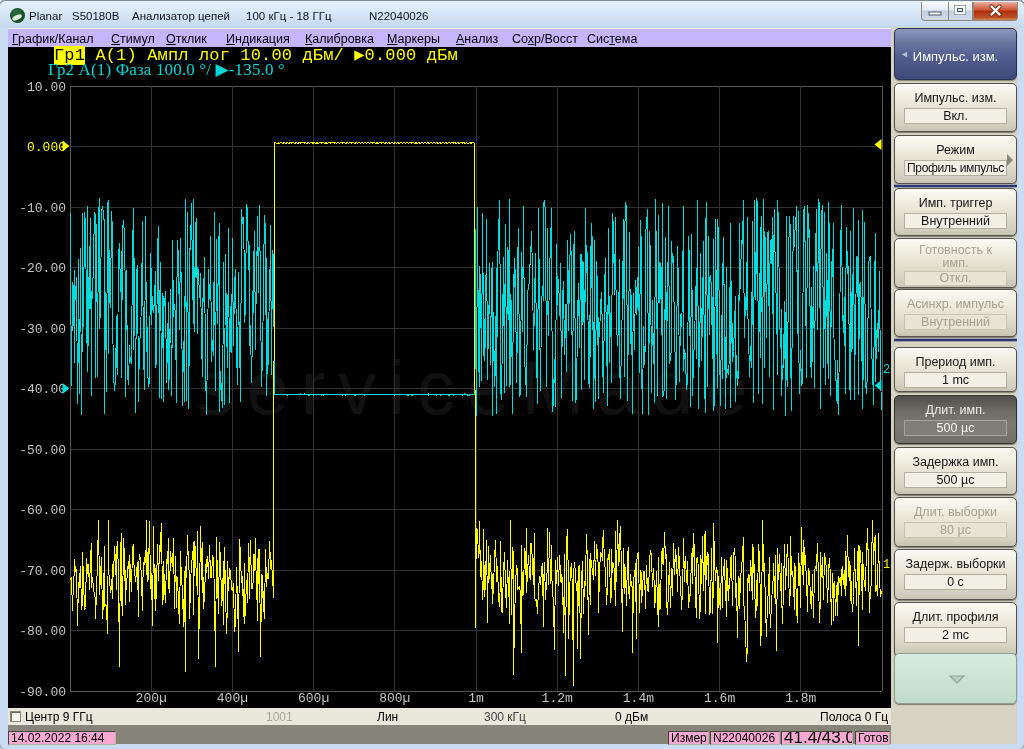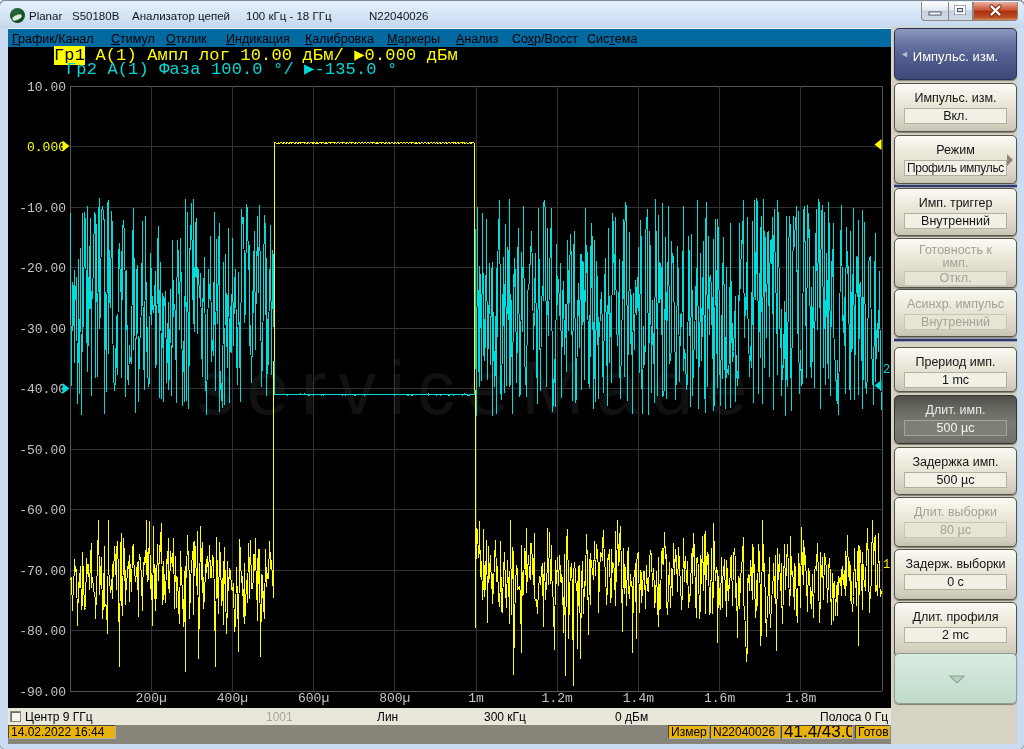--- a/index.html
+++ b/index.html
@@ -8,33 +8,33 @@
 #title { position:absolute; left:0; top:0; width:1024px; height:28px; background:linear-gradient(180deg,#e8f1fb 0%,#dceaf9 30%,#cfe0f3 70%,#c2d6ec 100%); border-radius:6px 6px 0 0; border-top:1px solid #7d8794; }
 #title .ttext { position:absolute; top:9px; font-size:11.5px; color:#11131f; white-space:pre; }
 #icon { position:absolute; left:10px; top:7px; width:15px; height:15px; border-radius:50%; background:radial-gradient(circle at 40% 30%, #2f6b3c 0%, #155223 55%, #0d4418 100%); }
 #icon:after { content:""; position:absolute; left:1.5px; top:7px; width:10px; height:4.5px; background:#ddeadc; border-radius:60% 40% 60% 45%; transform:rotate(-18deg); }
 
 .wbtn { position:absolute; top:1px; height:19px; border:1px solid #90847b; border-top:none; }
 #bmin { left:921px; width:28px; border-radius:0 0 0 4px; background:linear-gradient(180deg,#fdfeff 0%,#e1e9f2 45%,#c3d1e1 50%,#cddbe9 100%); }
 #bmax { left:949px; width:24px; border-left:none; background:linear-gradient(180deg,#fdfeff 0%,#e1e9f2 45%,#c3d1e1 50%,#cddbe9 100%); }
 #bclose { left:973px; width:45px; border-radius:0 0 4px 0; background:linear-gradient(180deg,#e8b2a2 0%,#dd8a72 18%,#cb5233 45%,#ad2f0e 50%,#bc4d26 85%,#d08b59 100%); }
 
-#menu { position:absolute; left:8px; top:28px; width:883px; height:19px; background:#0369a1; border-top:1px solid #f2f1ec; }
+#menu { position:absolute; left:8px; top:28px; width:883px; height:19px; background:#c4b5fd; border-top:1px solid #f2f1ec; }
 #menu span { position:absolute; top:3px; font-size:12.5px; color:#000; }
 
 svg.plot { position:absolute; left:8px; top:47px; }
 
 .tr { position:absolute; font-family:"Liberation Mono", monospace; font-size:17px; line-height:12px; white-space:pre; letter-spacing:0.15px;margin-left:44px; }
 
 #strip { position:absolute; left:8px; top:708px; width:883px; height:19px; background:#e9e6da; font-size:12px; color:#000; }
 #strip .it { position:absolute; top:2px; white-space:nowrap; }
 #cb { position:absolute; left:2px; top:3px; width:11px; height:11px; background:#f6f5ef; border:1px solid #8a887c; box-shadow:inset 1px 1px 0 #6f6d62; }
 
 #bbar { position:absolute; left:8px; top:725px; width:883px; height:19px; background:#87847a; font-size:12px; color:#000; }
-.cell { position:absolute; top:0; height:14px; background:#eab308; border:1px solid #45433b; border-bottom-color:#b5b2a5; border-right-color:#b5b2a5; padding:0 2px; line-height:12px; white-space:nowrap; overflow:hidden; }
+.cell { position:absolute; top:6px; height:14px; background:#f9a8d4; border:1px solid #45433b; border-bottom-color:#b5b2a5; border-right-color:#b5b2a5; padding:0 2px; line-height:12px; white-space:nowrap; overflow:hidden; }
 
 #side { position:absolute; left:891px; top:27px; width:126px; height:717px; background:#d6d2c4; }
 .sbtn { position:absolute; left:3px; width:123px; border:1px solid #55534b; border-radius:5px; background:linear-gradient(180deg,#fbfaf4 0%,#efecdf 30%,#e2dece 60%,#d3cfbf 88%,#c7c3b3 100%); box-shadow:0 1px 1px rgba(40,40,30,.5); }
 .blab { margin-top:8px; text-align:center; font-size:12.5px; color:#141414; line-height:13.5px; white-space:nowrap; }
 .bval { margin:2px 9px 0 9px; height:16px; background:#f2efe5; border:1px solid #b3afa0; text-align:center; font-size:12.5px; color:#141414; line-height:14px; white-space:nowrap; overflow:hidden; }
 .sbtn.dis .blab, .sbtn.dis .bval { color:#a5a194; }
 .sbtn.dis .bval { background:#e7e3d5; border-color:#c9c5b6; }
 .sbtn.dark { background:linear-gradient(180deg,#504f49 0%,#6e6d66 35%,#7b7a73 60%,#727169 100%); border-color:#34332e; }
 .sbtn.dark .blab { color:#eeeeea; }
 .sbtn.dark .bval { background:#807f77; border-color:#a3a29b; color:#f4f4f0; }
@@ -138,27 +138,27 @@
 <polyline points="70.5,212.5 70.5,264.1 71.5,385.8 72.5,281.6 73.5,287.9 74.5,362.9 74.5,269.8 75.5,300.1 76.5,276.8 77.5,404.3 78.5,325.7 78.5,259.5 79.5,393.8 80.5,247.9 81.5,414.6 82.5,295.9 82.5,213.4 83.5,327.1 84.5,212.1 85.5,224.4 86.5,311.7 87.5,372.3 87.5,205.8 88.5,345.8 89.5,275.0 90.5,218.0 91.5,396.2 91.5,290.7 92.5,299.2 93.5,258.2 94.5,211.7 95.5,216.8 95.5,377.6 96.5,223.6 97.5,377.4 98.5,215.4 99.5,198.5 99.5,329.3 100.5,307.8 101.5,211.7 102.5,206.2 103.5,214.0 104.5,224.8 104.5,413.7 105.5,292.0 106.5,392.4 107.5,201.6 108.5,353.7 108.5,200.3 109.5,297.4 110.5,308.2 111.5,211.3 112.5,230.4 112.5,313.8 113.5,373.7 114.5,391.2 115.5,380.3 116.5,315.8 116.5,359.7 117.5,375.2 118.5,255.3 119.5,243.5 120.5,292.1 121.5,250.8 121.5,377.5 122.5,229.3 123.5,220.3 124.5,235.6 125.5,303.5 125.5,396.8 126.5,270.0 127.5,375.5 128.5,385.1 129.5,345.2 129.5,361.7 130.5,358.9 131.5,364.4 132.5,251.6 133.5,207.9 133.5,350.0 134.5,258.3 135.5,413.2 136.5,273.4 137.5,264.8 138.5,402.2 138.5,390.0 139.5,348.9 140.5,327.4 141.5,306.3 142.5,220.8 142.5,262.5 143.5,348.0 144.5,390.2 145.5,216.2 146.5,351.5 146.5,281.9 147.5,368.0 148.5,386.6 149.5,382.4 150.5,252.9 151.5,283.8 151.5,325.2 152.5,296.1 153.5,313.2 154.5,298.7 155.5,271.1 155.5,368.2 156.5,361.8 157.5,251.3 158.5,225.6 159.5,397.9 159.5,318.4 160.5,262.4 161.5,398.7 162.5,292.8 163.5,402.3 163.5,296.4 164.5,305.6 165.5,291.0 166.5,383.1 167.5,344.3 168.5,302.4 168.5,390.4 169.5,371.0 170.5,288.7 171.5,395.9 172.5,304.6 172.5,239.6 173.5,317.0 174.5,303.9 175.5,316.2 176.5,403.1 176.5,315.0 177.5,240.0 178.5,258.2 179.5,329.5 180.5,237.9 180.5,253.3 181.5,289.8 182.5,405.9 183.5,340.7 184.5,401.8 185.5,199.2 185.5,212.2 186.5,400.7 187.5,212.3 188.5,408.8 189.5,326.7 189.5,248.2 190.5,248.9 191.5,202.6 192.5,275.1 193.5,324.2 193.5,199.5 194.5,332.4 195.5,226.3 196.5,218.2 197.5,333.9 197.5,267.0 198.5,271.6 199.5,298.3 200.5,273.4 201.5,340.0 202.5,376.9 202.5,298.7 203.5,300.5 204.5,257.2 205.5,367.2 206.5,415.0 206.5,410.8 207.5,350.7 208.5,269.0 209.5,297.1 210.5,299.9 210.5,236.4 211.5,361.8 212.5,340.3 213.5,355.7 214.5,211.6 214.5,257.8 215.5,391.1 216.5,239.4 217.5,324.4 218.5,248.9 219.5,223.2 219.5,412.3 220.5,370.8 221.5,393.7 222.5,408.4 223.5,285.5 223.5,262.5 224.5,405.1 225.5,254.4 226.5,328.1 227.5,364.7 227.5,368.4 228.5,227.6 229.5,403.4 230.5,306.0 231.5,352.7 232.5,238.0 232.5,256.4 233.5,346.3 234.5,285.5 235.5,269.2 236.5,345.9 236.5,350.0 237.5,384.5 238.5,271.9 239.5,367.6 240.5,350.3 240.5,402.4 241.5,209.1 242.5,224.1 243.5,217.2 244.5,279.4 244.5,322.7 245.5,307.8 246.5,204.0 247.5,210.6 248.5,269.5 249.5,244.6 249.5,346.3 250.5,325.0 251.5,383.2 252.5,333.7 253.5,251.4 253.5,312.6 254.5,230.7 255.5,350.2 256.5,261.6 257.5,240.2 257.5,216.5 258.5,293.2 259.5,204.9 260.5,294.3 261.5,386.5 261.5,362.8 262.5,371.4 263.5,274.9 264.5,214.9 265.5,231.2 266.5,395.6 266.5,257.9 267.5,374.2 268.5,357.3 269.5,269.0 270.5,284.4 270.5,225.5 271.5,374.7 272.5,249.8 273.5,258.0 274.5,394.8 274.5,394.7 275.5,394.7 276.5,394.7 277.5,395.0 278.5,394.9 278.5,394.8 279.5,394.7 280.5,394.8 281.5,394.8 282.5,394.9 283.5,394.9 283.5,394.7 284.5,394.7 285.5,394.9 286.5,394.8 287.5,395.0 287.5,394.7 288.5,394.9 289.5,394.9 290.5,394.7 291.5,394.8 291.5,394.9 292.5,394.7 293.5,394.9 294.5,394.7 295.5,394.8 295.5,394.7 296.5,394.8 297.5,395.0 298.5,394.7 299.5,394.8 300.5,394.7 300.5,393.9 301.5,394.9 302.5,394.8 303.5,394.8 304.5,393.9 304.5,394.8 305.5,394.8 306.5,394.7 307.5,394.7 308.5,394.7 308.5,395.0 309.5,395.0 310.5,394.8 311.5,394.9 312.5,394.9 313.5,394.8 313.5,395.0 314.5,394.7 315.5,394.7 316.5,395.0 317.5,394.8 317.5,395.0 318.5,394.9 319.5,394.7 320.5,394.7 321.5,394.8 321.5,395.0 322.5,394.7 323.5,395.0 324.5,394.7 325.5,394.8 325.5,394.7 326.5,394.7 327.5,394.8 328.5,394.9 329.5,395.0 330.5,394.7 330.5,394.7 331.5,394.8 332.5,394.7 333.5,394.9 334.5,395.0 334.5,394.7 335.5,394.8 336.5,394.9 337.5,395.0 338.5,394.7 338.5,394.9 339.5,394.9 340.5,394.8 341.5,394.8 342.5,394.8 342.5,395.0 343.5,394.8 344.5,394.9 345.5,395.0 346.5,394.9 347.5,395.0 347.5,394.9 348.5,394.9 349.5,394.9 350.5,394.8 351.5,394.9 351.5,394.9 352.5,394.7 353.5,394.7 354.5,395.0 355.5,395.0 355.5,394.9 356.5,394.9 357.5,394.9 358.5,394.9 359.5,394.8 359.5,395.0 360.5,394.9 361.5,394.9 362.5,394.7 363.5,394.9 364.5,394.7 364.5,395.0 365.5,394.7 366.5,394.9 367.5,394.7 368.5,394.8 368.5,394.8 369.5,394.9 370.5,394.9 371.5,394.8 372.5,394.8 372.5,394.8 373.5,394.9 374.5,394.9 375.5,394.8 376.5,394.7 376.5,394.9 377.5,394.9 378.5,394.8 379.5,395.0 380.5,394.9 381.5,394.9 381.5,394.8 382.5,394.7 383.5,394.7 384.5,394.8 385.5,394.8 385.5,394.9 386.5,395.0 387.5,394.8 388.5,394.8 389.5,394.9 389.5,394.9 390.5,394.8 391.5,394.8 392.5,394.9 393.5,394.8 394.5,394.9 394.5,395.0 395.5,394.7 396.5,394.7 397.5,394.9 398.5,395.0 398.5,394.9 399.5,394.8 400.5,394.9 401.5,395.0 402.5,394.8 402.5,395.0 403.5,394.9 404.5,395.0 405.5,394.7 406.5,394.9 406.5,394.8 407.5,395.0 408.5,395.0 409.5,394.9 410.5,395.0 411.5,394.7 411.5,395.0 412.5,395.0 413.5,394.9 414.5,394.7 415.5,394.8 415.5,394.8 416.5,394.9 417.5,394.8 418.5,394.8 419.5,394.8 419.5,395.0 420.5,394.9 421.5,394.8 422.5,394.9 423.5,394.9 423.5,394.8 424.5,394.8 425.5,394.8 426.5,395.0 427.5,394.9 428.5,394.0 428.5,395.0 429.5,394.7 430.5,394.9 431.5,394.9 432.5,394.9 432.5,395.0 433.5,394.9 434.5,394.8 435.5,394.9 436.5,394.8 436.5,395.0 437.5,394.8 438.5,394.9 439.5,395.0 440.5,394.8 440.5,395.0 441.5,394.8 442.5,394.7 443.5,394.9 444.5,394.9 445.5,394.8 445.5,394.7 446.5,394.9 447.5,394.8 448.5,395.0 449.5,395.0 449.5,394.9 450.5,394.8 451.5,394.8 452.5,394.9 453.5,394.7 453.5,395.0 454.5,394.7 455.5,394.7 456.5,395.0 457.5,394.9 457.5,394.7 458.5,394.8 459.5,394.8 460.5,394.9 461.5,394.8 462.5,395.0 462.5,394.9 463.5,394.9 464.5,394.0 465.5,394.8 466.5,394.8 466.5,394.8 467.5,395.0 468.5,395.0 469.5,395.0 470.5,394.7 470.5,394.8 471.5,394.9 472.5,394.8 473.5,395.0 474.5,394.9 475.5,228.9 475.5,319.6 476.5,415.6 477.5,207.1 478.5,371.7 479.5,265.7 479.5,387.0 480.5,274.2 481.5,381.1 482.5,212.6 483.5,356.0 483.5,273.2 484.5,361.2 485.5,334.7 486.5,218.9 487.5,379.7 487.5,329.4 488.5,349.2 489.5,263.4 490.5,364.7 491.5,273.0 492.5,262.5 492.5,415.5 493.5,311.9 494.5,386.8 495.5,366.5 496.5,267.6 496.5,413.7 497.5,264.2 498.5,237.8 499.5,200.5 500.5,323.7 500.5,386.9 501.5,400.3 502.5,332.3 503.5,256.6 504.5,393.4 504.5,347.5 505.5,223.8 506.5,385.9 507.5,247.3 508.5,251.7 509.5,386.7 509.5,199.5 510.5,384.6 511.5,300.2 512.5,413.9 513.5,274.2 513.5,319.9 514.5,258.4 515.5,278.9 516.5,382.8 517.5,326.1 517.5,266.2 518.5,228.4 519.5,396.8 520.5,393.8 521.5,251.8 521.5,287.3 522.5,332.1 523.5,205.9 524.5,347.2 525.5,385.3 526.5,355.4 526.5,397.4 527.5,295.2 528.5,285.0 529.5,283.4 530.5,246.1 530.5,265.3 531.5,231.1 532.5,272.3 533.5,350.0 534.5,303.0 534.5,304.8 535.5,252.8 536.5,351.4 537.5,403.8 538.5,220.2 538.5,207.8 539.5,307.9 540.5,391.2 541.5,306.9 542.5,286.4 543.5,300.7 543.5,202.8 544.5,200.8 545.5,212.3 546.5,387.0 547.5,228.2 547.5,291.9 548.5,336.1 549.5,267.0 550.5,249.6 551.5,207.8 551.5,247.9 552.5,412.1 553.5,401.0 554.5,358.6 555.5,407.1 555.5,402.6 556.5,243.8 557.5,305.4 558.5,278.8 559.5,306.6 560.5,325.2 560.5,262.9 561.5,397.8 562.5,298.9 563.5,281.5 564.5,355.3 564.5,348.2 565.5,304.4 566.5,371.5 567.5,239.7 568.5,298.9 568.5,330.6 569.5,277.6 570.5,234.0 571.5,267.4 572.5,401.3 573.5,263.6 573.5,256.7 574.5,231.4 575.5,403.1 576.5,396.9 577.5,321.1 577.5,317.0 578.5,283.1 579.5,348.4 580.5,254.2 581.5,254.4 581.5,389.7 582.5,261.5 583.5,262.9 584.5,380.0 585.5,208.2 585.5,301.8 586.5,245.2 587.5,258.7 588.5,379.4 589.5,388.1 590.5,245.6 590.5,357.2 591.5,222.7 592.5,247.7 593.5,409.3 594.5,239.9 594.5,356.5 595.5,401.8 596.5,260.6 597.5,290.1 598.5,398.9 598.5,316.6 599.5,337.3 600.5,306.9 601.5,292.3 602.5,335.6 602.5,360.2 603.5,393.3 604.5,290.7 605.5,258.3 606.5,366.0 607.5,304.9 607.5,406.1 608.5,227.8 609.5,362.5 610.5,313.0 611.5,332.3 611.5,383.0 612.5,212.9 613.5,229.0 614.5,295.3 615.5,216.7 615.5,254.4 616.5,324.4 617.5,345.6 618.5,325.1 619.5,258.8 619.5,356.6 620.5,398.8 621.5,334.5 622.5,306.4 623.5,219.3 624.5,376.7 624.5,240.5 625.5,202.0 626.5,207.9 627.5,400.7 628.5,314.4 628.5,354.2 629.5,231.7 630.5,344.4 631.5,295.3 632.5,414.0 632.5,372.0 633.5,292.9 634.5,349.5 635.5,280.1 636.5,314.7 636.5,286.9 637.5,308.3 638.5,247.4 639.5,373.2 640.5,219.6 641.5,250.1 641.5,362.3 642.5,414.3 643.5,326.4 644.5,365.0 645.5,340.3 645.5,232.9 646.5,224.7 647.5,208.6 648.5,415.4 649.5,272.6 649.5,230.8 650.5,257.3 651.5,393.1 652.5,300.3 653.5,363.9 654.5,308.6 654.5,402.7 655.5,198.6 656.5,260.7 657.5,395.5 658.5,215.1 658.5,220.3 659.5,302.5 660.5,263.1 661.5,334.6 662.5,203.5 662.5,397.2 663.5,394.9 664.5,386.6 665.5,237.1 666.5,399.4 666.5,292.1 667.5,321.0 668.5,205.7 669.5,364.2 670.5,358.9 671.5,347.1 671.5,241.3 672.5,263.1 673.5,255.6 674.5,346.5 675.5,356.5 675.5,399.5 676.5,371.6 677.5,245.9 678.5,288.4 679.5,381.9 679.5,379.9 680.5,314.2 681.5,327.2 682.5,299.0 683.5,205.6 683.5,370.5 684.5,348.6 685.5,358.0 686.5,389.6 687.5,381.4 688.5,266.3 688.5,235.7 689.5,263.9 690.5,406.9 691.5,233.7 692.5,344.3 692.5,395.9 693.5,361.7 694.5,338.2 695.5,303.9 696.5,268.2 696.5,359.1 697.5,200.0 698.5,409.0 699.5,327.6 700.5,317.2 700.5,252.8 701.5,361.3 702.5,315.1 703.5,240.6 704.5,385.3 705.5,413.1 705.5,234.9 706.5,201.7 707.5,387.3 708.5,236.3 709.5,334.7 709.5,278.4 710.5,275.3 711.5,288.9 712.5,359.4 713.5,238.7 713.5,411.0 714.5,401.7 715.5,219.2 716.5,319.1 717.5,387.7 717.5,218.6 718.5,235.1 719.5,343.5 720.5,406.4 721.5,315.3 722.5,379.1 722.5,290.7 723.5,236.8 724.5,329.7 725.5,409.3 726.5,266.9 726.5,378.1 727.5,369.0 728.5,375.0 729.5,354.8 730.5,223.3 730.5,408.2 731.5,280.9 732.5,362.2 733.5,351.5 734.5,326.0 735.5,295.8 735.5,402.4 736.5,354.8 737.5,385.8 738.5,372.3 739.5,223.0 739.5,301.2 740.5,278.3 741.5,241.0 742.5,242.6 743.5,200.2 743.5,245.4 744.5,337.5 745.5,297.1 746.5,310.2 747.5,216.9 747.5,306.3 748.5,331.1 749.5,376.6 750.5,346.3 751.5,368.0 752.5,220.6 752.5,246.2 753.5,403.0 754.5,199.8 755.5,300.4 756.5,248.7 756.5,198.0 757.5,203.6 758.5,393.9 759.5,272.7 760.5,357.7 760.5,237.9 761.5,215.9 762.5,403.5 763.5,198.7 764.5,367.9 764.5,231.4 765.5,242.1 766.5,338.4 767.5,232.9 768.5,231.6 769.5,377.4 769.5,286.7 770.5,240.1 771.5,263.8 772.5,216.7 773.5,409.6 773.5,263.1 774.5,209.3 775.5,293.0 776.5,293.1 777.5,374.7 777.5,200.5 778.5,223.7 779.5,308.5 780.5,348.4 781.5,308.9 781.5,396.1 782.5,365.1 783.5,368.1 784.5,301.1 785.5,415.6 786.5,215.8 786.5,371.8 787.5,387.3 788.5,259.6 789.5,215.6 790.5,231.8 790.5,345.2 791.5,411.0 792.5,288.0 793.5,216.0 794.5,247.1 794.5,231.4 795.5,228.3 796.5,206.5 797.5,334.4 798.5,210.6 798.5,329.6 799.5,393.7 800.5,350.0 801.5,386.0 802.5,381.4 803.5,209.1 803.5,243.3 804.5,206.5 805.5,274.3 806.5,377.8 807.5,204.7 807.5,264.7 808.5,213.4 809.5,244.3 810.5,367.1 811.5,287.5 811.5,377.5 812.5,348.9 813.5,265.8 814.5,388.0 815.5,257.0 816.5,209.1 816.5,209.1 817.5,330.4 818.5,199.2 819.5,205.5 820.5,408.7 820.5,284.5 821.5,215.1 822.5,205.0 823.5,367.6 824.5,292.5 824.5,211.7 825.5,385.1 826.5,253.4 827.5,363.9 828.5,201.8 828.5,379.2 829.5,222.9 830.5,396.4 831.5,261.3 832.5,276.5 833.5,222.6 833.5,318.4 834.5,358.0 835.5,361.4 836.5,401.0 837.5,359.8 837.5,392.2 838.5,415.4 839.5,331.7 840.5,256.2 841.5,204.7 841.5,223.1 842.5,308.3 843.5,333.2 844.5,296.8 845.5,393.6 845.5,311.3 846.5,227.5 847.5,273.9 848.5,266.1 849.5,380.3 850.5,399.7 850.5,231.5 851.5,351.5 852.5,346.3 853.5,208.5 854.5,399.6 854.5,378.7 855.5,334.0 856.5,256.3 857.5,296.6 858.5,220.1 858.5,395.4 859.5,286.3 860.5,282.1 861.5,310.6 862.5,409.0 862.5,210.5 863.5,379.8 864.5,221.9 865.5,381.5 866.5,393.7 867.5,371.0 867.5,374.3 868.5,263.9 869.5,258.5 870.5,256.7 871.5,358.0 871.5,354.4 872.5,364.0 873.5,404.9 874.5,291.2 875.5,232.8 875.5,382.3 876.5,337.1 877.5,322.6 878.5,351.6 879.5,271.5 879.5,285.0 880.5,372.2 881.5,410.1" fill="none" stroke="#00dcdc" stroke-width="1" shape-rendering="crispEdges"></polyline>
 <polyline points="70.5,578.3 70.5,579.0 71.5,577.9 72.5,611.1 73.5,580.1 74.5,572.0 74.5,558.9 75.5,572.2 76.5,568.9 77.5,625.8 78.5,581.9 78.5,595.7 79.5,580.4 80.5,565.7 81.5,609.7 82.5,601.5 82.5,551.6 83.5,578.8 84.5,610.2 85.5,607.5 86.5,558.2 87.5,569.9 87.5,573.6 88.5,563.7 89.5,590.2 90.5,557.4 91.5,542.6 91.5,588.4 92.5,576.7 93.5,589.2 94.5,594.5 95.5,598.6 95.5,619.1 96.5,592.1 97.5,560.8 98.5,520.4 99.5,588.4 99.5,595.0 100.5,576.5 101.5,556.7 102.5,619.4 103.5,601.0 104.5,546.0 104.5,607.4 105.5,604.7 106.5,605.6 107.5,634.2 108.5,520.4 108.5,572.5 109.5,577.7 110.5,593.4 111.5,579.2 112.5,599.2 112.5,564.2 113.5,577.2 114.5,546.4 115.5,560.8 116.5,589.6 116.5,551.3 117.5,541.2 118.5,575.6 119.5,666.6 120.5,541.8 121.5,606.4 121.5,532.6 122.5,615.5 123.5,537.7 124.5,557.6 125.5,605.0 125.5,570.1 126.5,589.6 127.5,567.1 128.5,568.5 129.5,554.9 129.5,601.9 130.5,563.8 131.5,591.8 132.5,547.4 133.5,544.0 133.5,560.1 134.5,568.9 135.5,582.0 136.5,572.0 137.5,562.3 138.5,616.6 138.5,567.6 139.5,553.8 140.5,560.1 141.5,579.6 142.5,610.7 142.5,592.9 143.5,562.2 144.5,565.2 145.5,550.3 146.5,574.8 146.5,520.4 147.5,582.3 148.5,577.3 149.5,520.6 150.5,585.5 151.5,591.6 151.5,573.3 152.5,625.8 153.5,526.4 154.5,599.2 155.5,567.8 155.5,611.0 156.5,588.1 157.5,543.6 158.5,581.1 159.5,544.8 159.5,563.6 160.5,541.0 161.5,523.4 162.5,604.9 163.5,595.2 163.5,560.8 164.5,586.4 165.5,602.8 166.5,559.3 167.5,564.0 168.5,538.0 168.5,584.5 169.5,592.9 170.5,550.8 171.5,563.0 172.5,559.8 172.5,567.4 173.5,538.4 174.5,608.7 175.5,555.9 176.5,607.5 176.5,576.6 177.5,577.3 178.5,604.5 179.5,623.8 180.5,550.8 180.5,555.7 181.5,578.1 182.5,590.8 183.5,627.3 184.5,571.1 185.5,672.3 185.5,565.8 186.5,577.8 187.5,535.2 188.5,565.3 189.5,574.3 189.5,618.9 190.5,587.8 191.5,560.4 192.5,559.9 193.5,541.6 193.5,614.6 194.5,541.2 195.5,549.5 196.5,585.0 197.5,584.5 197.5,531.2 198.5,659.1 199.5,602.5 200.5,526.2 201.5,567.7 202.5,592.5 202.5,541.6 203.5,609.3 204.5,594.9 205.5,569.7 206.5,559.2 206.5,572.5 207.5,555.7 208.5,578.9 209.5,545.1 210.5,578.4 210.5,559.9 211.5,577.6 212.5,554.8 213.5,558.6 214.5,597.6 214.5,592.8 215.5,667.4 216.5,536.8 217.5,582.4 218.5,613.9 219.5,542.5 219.5,559.6 220.5,552.5 221.5,606.3 222.5,595.4 223.5,561.5 223.5,625.3 224.5,547.3 225.5,590.2 226.5,633.5 227.5,603.7 227.5,561.2 228.5,590.5 229.5,568.9 230.5,570.6 231.5,589.0 232.5,589.5 232.5,591.1 233.5,582.9 234.5,632.1 235.5,621.4 236.5,567.5 236.5,585.8 237.5,586.4 238.5,652.2 239.5,539.5 240.5,554.9 240.5,559.0 241.5,582.6 242.5,575.7 243.5,616.7 244.5,563.1 244.5,623.7 245.5,608.3 246.5,580.3 247.5,603.0 248.5,543.0 249.5,598.9 249.5,574.2 250.5,540.4 251.5,588.4 252.5,588.7 253.5,577.7 253.5,553.8 254.5,570.5 255.5,537.9 256.5,600.1 257.5,558.2 257.5,620.9 258.5,549.6 259.5,549.2 260.5,656.9 261.5,573.8 261.5,622.3 262.5,575.3 263.5,605.3 264.5,618.5 265.5,549.4 266.5,586.8 266.5,566.6 267.5,578.9 268.5,578.8 269.5,540.6 270.5,569.0 270.5,552.4 271.5,567.5 272.5,573.2 273.5,598.4 274.5,143.1 274.5,142.5 275.5,142.6 276.5,143.2 277.5,143.2 278.5,142.3 278.5,143.0 279.5,143.3 280.5,142.9 281.5,142.5 282.5,143.2 283.5,143.1 283.5,142.5 284.5,142.6 285.5,143.1 286.5,143.1 287.5,142.5 287.5,142.8 288.5,143.3 289.5,143.0 290.5,142.3 291.5,143.1 291.5,143.3 292.5,142.6 293.5,142.7 294.5,143.3 295.5,143.0 295.5,142.4 296.5,142.8 297.5,143.2 298.5,143.1 299.5,142.3 300.5,143.1 300.5,143.1 301.5,142.8 302.5,142.6 303.5,143.0 304.5,143.2 304.5,142.7 305.5,142.8 306.5,143.1 307.5,143.1 308.5,142.4 308.5,142.9 309.5,143.2 310.5,142.8 311.5,142.5 312.5,143.0 313.5,143.2 313.5,142.7 314.5,142.6 315.5,143.3 316.5,143.1 317.5,142.5 317.5,143.0 318.5,143.2 319.5,142.9 320.5,142.6 321.5,143.0 321.5,143.3 322.5,142.7 323.5,142.7 324.5,143.1 325.5,143.1 325.5,142.4 326.5,143.0 327.5,143.3 328.5,142.8 329.5,142.5 330.5,142.9 330.5,143.2 331.5,142.8 332.5,142.6 333.5,143.0 334.5,143.2 334.5,142.4 335.5,142.7 336.5,143.3 337.5,142.9 338.5,142.4 338.5,143.0 339.5,143.1 340.5,142.6 341.5,142.7 342.5,143.0 342.5,143.2 343.5,142.6 344.5,142.8 345.5,143.2 346.5,143.1 347.5,142.3 347.5,143.0 348.5,143.1 349.5,142.8 350.5,142.5 351.5,143.0 351.5,143.2 352.5,142.6 353.5,142.7 354.5,143.1 355.5,143.1 355.5,142.4 356.5,143.0 357.5,143.1 358.5,142.8 359.5,142.3 359.5,143.0 360.5,143.1 361.5,142.7 362.5,142.7 363.5,143.1 364.5,143.0 364.5,142.5 365.5,142.9 366.5,143.3 367.5,142.9 368.5,142.3 368.5,142.9 369.5,143.1 370.5,142.7 371.5,142.5 372.5,143.0 372.5,143.1 373.5,142.5 374.5,142.9 375.5,143.2 376.5,143.0 376.5,142.2 377.5,143.1 378.5,143.2 379.5,142.9 380.5,142.6 381.5,143.1 381.5,143.1 382.5,142.5 383.5,142.6 384.5,143.3 385.5,143.0 385.5,142.5 386.5,142.9 387.5,143.1 388.5,142.9 389.5,142.3 389.5,143.0 390.5,143.2 391.5,142.6 392.5,142.8 393.5,143.1 394.5,143.1 394.5,142.5 395.5,143.0 396.5,143.1 397.5,142.9 398.5,142.4 398.5,143.0 399.5,143.3 400.5,142.9 401.5,142.6 402.5,143.2 402.5,143.1 403.5,142.6 404.5,143.0 405.5,143.1 406.5,142.9 406.5,142.4 407.5,142.9 408.5,143.1 409.5,142.6 410.5,142.4 411.5,143.1 411.5,143.1 412.5,142.5 413.5,142.7 414.5,143.3 415.5,143.0 415.5,142.3 416.5,143.0 417.5,143.3 418.5,142.9 419.5,142.6 419.5,143.1 420.5,143.3 421.5,142.6 422.5,142.7 423.5,143.2 423.5,143.1 424.5,142.5 425.5,142.8 426.5,143.1 427.5,142.8 428.5,142.5 428.5,143.1 429.5,143.1 430.5,142.6 431.5,142.7 432.5,143.2 432.5,143.2 433.5,142.4 434.5,142.9 435.5,143.1 436.5,142.8 436.5,142.4 437.5,143.0 438.5,143.1 439.5,142.6 440.5,142.8 440.5,143.2 441.5,143.1 442.5,142.6 443.5,143.0 444.5,143.2 445.5,142.9 445.5,142.2 446.5,143.1 447.5,143.2 448.5,142.8 449.5,142.7 449.5,143.0 450.5,143.1 451.5,142.6 452.5,142.8 453.5,143.1 453.5,143.0 454.5,142.3 455.5,143.0 456.5,143.3 457.5,142.8 457.5,142.6 458.5,143.0 459.5,143.3 460.5,142.7 461.5,142.7 462.5,143.2 462.5,143.0 463.5,142.3 464.5,143.1 465.5,143.2 466.5,142.9 466.5,142.6 467.5,143.1 468.5,143.2 469.5,142.7 470.5,142.6 470.5,143.1 471.5,143.1 472.5,142.5 473.5,142.9 474.5,143.1 475.5,627.7 475.5,591.7 476.5,527.8 477.5,529.9 478.5,558.2 479.5,549.2 479.5,521.4 480.5,577.4 481.5,560.8 482.5,599.6 483.5,581.6 483.5,529.4 484.5,597.4 485.5,582.4 486.5,539.7 487.5,608.1 487.5,623.4 488.5,546.1 489.5,579.0 490.5,554.9 491.5,588.5 492.5,573.9 492.5,603.5 493.5,584.6 494.5,560.8 495.5,540.2 496.5,573.7 496.5,582.0 497.5,565.8 498.5,597.0 499.5,607.4 500.5,578.2 500.5,541.2 501.5,610.8 502.5,612.2 503.5,564.5 504.5,559.4 504.5,552.4 505.5,587.2 506.5,607.7 507.5,559.8 508.5,593.1 509.5,601.1 509.5,623.9 510.5,520.4 511.5,614.7 512.5,546.9 513.5,555.0 513.5,674.9 514.5,624.0 515.5,584.4 516.5,565.2 517.5,570.9 517.5,589.1 518.5,588.0 519.5,587.1 520.5,592.8 521.5,653.0 521.5,545.2 522.5,596.0 523.5,593.0 524.5,548.3 525.5,574.9 526.5,528.1 526.5,592.5 527.5,573.0 528.5,554.6 529.5,575.8 530.5,579.6 530.5,543.9 531.5,543.3 532.5,564.8 533.5,584.6 534.5,532.6 534.5,596.9 535.5,600.3 536.5,599.8 537.5,613.7 538.5,587.5 538.5,591.4 539.5,576.0 540.5,585.3 541.5,569.0 542.5,563.3 543.5,627.4 543.5,585.2 544.5,562.3 545.5,599.6 546.5,581.2 547.5,564.7 547.5,527.9 548.5,584.9 549.5,532.0 550.5,583.8 551.5,544.9 551.5,572.2 552.5,589.9 553.5,603.2 554.5,649.5 555.5,563.7 555.5,560.1 556.5,583.5 557.5,557.5 558.5,585.9 559.5,555.4 560.5,581.7 560.5,564.9 561.5,583.3 562.5,577.4 563.5,633.3 564.5,560.7 564.5,554.2 565.5,675.8 566.5,542.3 567.5,529.5 568.5,589.4 568.5,639.0 569.5,593.3 570.5,570.3 571.5,563.4 572.5,592.9 573.5,685.8 573.5,574.3 574.5,562.3 575.5,573.3 576.5,591.3 577.5,581.3 577.5,649.3 578.5,567.0 579.5,564.8 580.5,659.3 581.5,579.5 581.5,581.5 582.5,561.4 583.5,614.3 584.5,581.4 585.5,586.4 585.5,575.8 586.5,534.1 587.5,563.5 588.5,635.1 589.5,558.6 590.5,604.9 590.5,553.5 591.5,565.9 592.5,570.4 593.5,580.2 594.5,541.0 594.5,545.1 595.5,575.8 596.5,544.3 597.5,552.9 598.5,570.2 598.5,613.2 599.5,571.9 600.5,553.0 601.5,553.7 602.5,560.5 602.5,543.4 603.5,530.0 604.5,565.8 605.5,568.8 606.5,605.0 607.5,586.0 607.5,558.6 608.5,559.1 609.5,548.7 610.5,603.3 611.5,593.8 611.5,549.3 612.5,573.0 613.5,563.4 614.5,572.3 615.5,606.4 615.5,530.7 616.5,582.0 617.5,520.4 618.5,565.7 619.5,558.9 619.5,540.7 620.5,526.0 621.5,573.0 622.5,631.7 623.5,548.2 624.5,594.2 624.5,564.2 625.5,569.6 626.5,605.7 627.5,556.4 628.5,546.8 628.5,589.5 629.5,598.6 630.5,574.5 631.5,586.7 632.5,587.0 632.5,652.9 633.5,577.3 634.5,576.6 635.5,562.7 636.5,639.2 636.5,564.2 637.5,553.7 638.5,552.9 639.5,612.8 640.5,570.3 641.5,573.6 641.5,602.9 642.5,589.3 643.5,571.1 644.5,571.6 645.5,608.5 645.5,605.7 646.5,564.7 647.5,589.8 648.5,591.4 649.5,562.1 649.5,560.6 650.5,549.7 651.5,556.2 652.5,587.3 653.5,567.8 654.5,591.1 654.5,607.6 655.5,599.4 656.5,570.8 657.5,602.8 658.5,627.0 658.5,557.5 659.5,609.1 660.5,608.9 661.5,551.1 662.5,564.0 662.5,547.8 663.5,564.9 664.5,532.0 665.5,558.9 666.5,554.3 666.5,601.2 667.5,615.2 668.5,589.2 669.5,561.9 670.5,607.5 671.5,569.8 671.5,567.8 672.5,596.1 673.5,542.9 674.5,574.5 675.5,548.9 675.5,562.2 676.5,555.2 677.5,592.1 678.5,547.1 679.5,565.0 679.5,570.5 680.5,580.7 681.5,609.7 682.5,590.8 683.5,547.1 683.5,538.1 684.5,582.4 685.5,555.6 686.5,582.8 687.5,560.9 688.5,608.1 688.5,586.5 689.5,602.0 690.5,589.7 691.5,557.3 692.5,548.4 692.5,583.9 693.5,533.5 694.5,553.1 695.5,597.9 696.5,618.0 696.5,558.8 697.5,557.6 698.5,569.0 699.5,618.5 700.5,605.6 700.5,555.5 701.5,583.6 702.5,535.6 703.5,590.9 704.5,533.9 705.5,614.4 705.5,531.5 706.5,579.5 707.5,551.6 708.5,557.1 709.5,614.6 709.5,606.0 710.5,613.0 711.5,548.1 712.5,613.8 713.5,582.3 713.5,522.8 714.5,558.7 715.5,580.5 716.5,566.9 717.5,573.5 717.5,643.2 718.5,575.6 719.5,600.0 720.5,609.5 721.5,556.9 722.5,607.6 722.5,577.2 723.5,574.1 724.5,559.3 725.5,601.1 726.5,559.6 726.5,616.7 727.5,567.6 728.5,600.6 729.5,578.5 730.5,577.4 730.5,559.0 731.5,554.7 732.5,605.8 733.5,556.9 734.5,547.9 735.5,562.6 735.5,597.5 736.5,582.9 737.5,637.9 738.5,577.0 739.5,578.5 739.5,608.7 740.5,578.5 741.5,568.5 742.5,555.8 743.5,537.4 743.5,604.7 744.5,607.4 745.5,633.0 746.5,661.5 747.5,647.3 747.5,581.9 748.5,574.5 749.5,590.6 750.5,560.4 751.5,591.1 752.5,544.2 752.5,600.4 753.5,546.9 754.5,579.5 755.5,618.0 756.5,580.1 756.5,610.8 757.5,601.8 758.5,543.7 759.5,557.7 760.5,607.9 760.5,645.6 761.5,626.4 762.5,520.4 763.5,565.8 764.5,577.9 764.5,563.3 765.5,609.5 766.5,636.8 767.5,601.2 768.5,590.7 769.5,557.1 769.5,600.3 770.5,628.1 771.5,601.4 772.5,588.2 773.5,574.8 773.5,563.0 774.5,598.4 775.5,554.6 776.5,651.4 777.5,548.0 777.5,587.2 778.5,574.2 779.5,553.7 780.5,590.5 781.5,562.8 781.5,592.4 782.5,624.0 783.5,588.2 784.5,543.9 785.5,590.0 786.5,563.1 786.5,563.6 787.5,544.5 788.5,569.8 789.5,606.4 790.5,585.5 790.5,536.3 791.5,574.9 792.5,570.6 793.5,583.3 794.5,609.6 794.5,563.5 795.5,568.3 796.5,608.8 797.5,623.3 798.5,553.0 798.5,566.5 799.5,562.9 800.5,607.5 801.5,527.4 802.5,575.0 803.5,540.5 803.5,584.6 804.5,546.6 805.5,561.8 806.5,579.9 807.5,611.6 807.5,603.4 808.5,567.6 809.5,573.5 810.5,598.9 811.5,608.4 811.5,608.8 812.5,574.4 813.5,618.3 814.5,570.2 815.5,567.2 816.5,571.1 816.5,565.4 817.5,543.2 818.5,579.6 819.5,622.7 820.5,596.2 820.5,552.3 821.5,576.8 822.5,556.7 823.5,599.8 824.5,552.6 824.5,563.3 825.5,556.7 826.5,572.5 827.5,603.2 828.5,576.7 828.5,569.9 829.5,558.4 830.5,578.3 831.5,624.9 832.5,573.2 833.5,620.5 833.5,585.6 834.5,580.6 835.5,615.5 836.5,589.2 837.5,581.6 837.5,616.0 838.5,575.9 839.5,580.0 840.5,585.9 841.5,568.7 841.5,596.0 842.5,565.8 843.5,581.6 844.5,588.5 845.5,551.1 845.5,596.3 846.5,576.9 847.5,535.2 848.5,577.2 849.5,560.7 850.5,601.1 850.5,565.5 851.5,596.1 852.5,612.2 853.5,596.5 854.5,547.8 854.5,570.3 855.5,569.6 856.5,606.2 857.5,558.5 858.5,544.9 858.5,646.0 859.5,545.6 860.5,554.0 861.5,572.3 862.5,610.2 862.5,552.5 863.5,575.6 864.5,583.5 865.5,591.0 866.5,543.1 867.5,550.1 867.5,527.6 868.5,569.5 869.5,613.1 870.5,587.0 871.5,584.9 871.5,564.6 872.5,520.4 873.5,564.8 874.5,538.4 875.5,535.4 875.5,592.3 876.5,585.4 877.5,596.0 878.5,532.9 879.5,587.1 879.5,579.8 880.5,596.6 881.5,591.0" fill="none" stroke="#ffff00" stroke-width="1" shape-rendering="crispEdges"></polyline>
 <polygon points="62.5,140.5 62.5,151.5 69.5,146" fill="#ffff00"></polygon>
 <polygon points="62.5,383 62.5,394 69.5,388.5" fill="#00dcdc"></polygon>
 <polygon points="881.5,139 881.5,150 874.5,144.5" fill="#ffff00"></polygon>
 <polygon points="881.5,380 881.5,391 874.5,385.5" fill="#00dcdc"></polygon>
 <text x="883" y="568" fill="#ffff00" font-family="'Liberation Mono', monospace" font-size="12">1</text>
 <text x="883" y="373" fill="#00dcdc" font-family="'Liberation Mono', monospace" font-size="12">2</text>
 </svg>
   <div class="tr" style="left:10px;top:50px;"><span style="background:#ffff00;color:#000;">Гр1</span><span style="color:#ffff00;"> A(1) Ампл лог 10.00 дБм/ ▶0.000 дБм</span></div>
-  <div class="tr" style="left:22px;top:63.5px;color:#00d8d8;">Гр2 A(1) Фаза 100.0 °/ ▶-135.0 °</div>
+  <div class="tr" style="left:4px;top:63.5px;color:#00d8d8;font-family:Liberation Serif, serif;">Гр2 A(1) Фаза 100.0 °/ ▶-135.0 °</div>
   <div id="strip">
     <div id="cb"></div>
     <div class="it" style="left:17px;">Центр 9 ГГц</div>
     <div class="it" style="left:258px;color:#a8a598;">1001</div>
     <div class="it" style="left:369px;">Лин</div>
-    <div class="it" style="left:476px;color:#000000;">300 кГц</div>
+    <div class="it" style="left:476px;color:#404040;">300 кГц</div>
     <div class="it" style="left:607px;">0 дБм</div>
     <div class="it" style="left:812px;">Полоса 0 Гц</div>
   </div>
   <div id="bbar">
     <div class="cell" style="left:0px;width:108px;">14.02.2022 16:44</div>
     <div class="cell" style="left:660px;width:41px;">Измер</div>
     <div class="cell" style="left:702px;width:70px;">N22040026</div>
     <div class="cell" style="left:773px;width:72px;font-size:17px;">41.4/43.0°C</div>
     <div class="cell" style="left:847px;width:35px;">Готов</div>
   </div>

